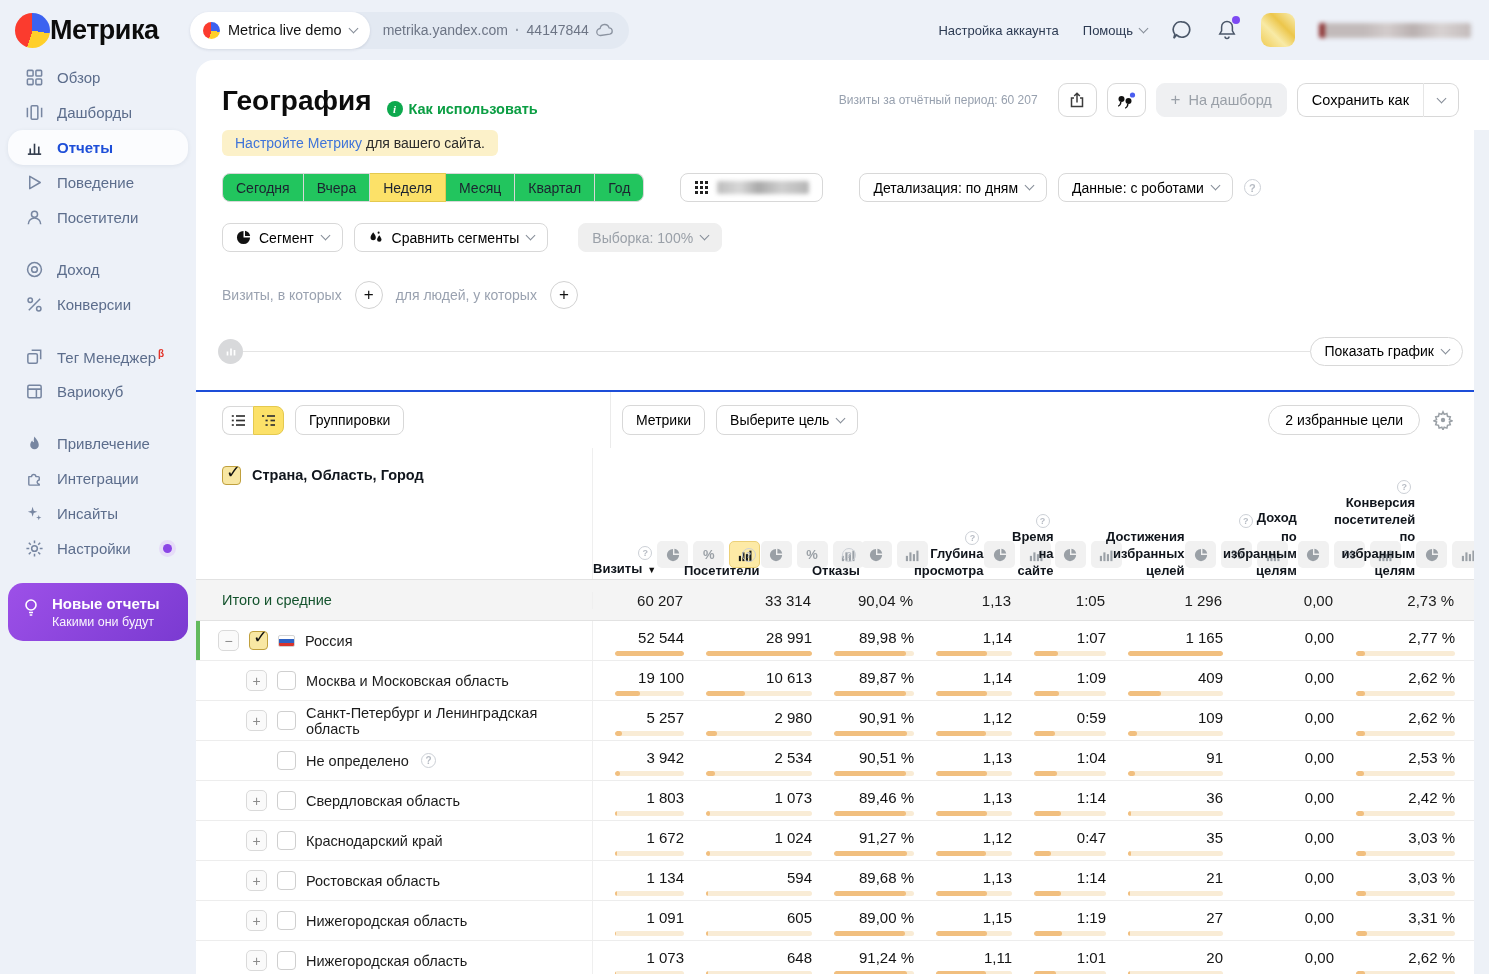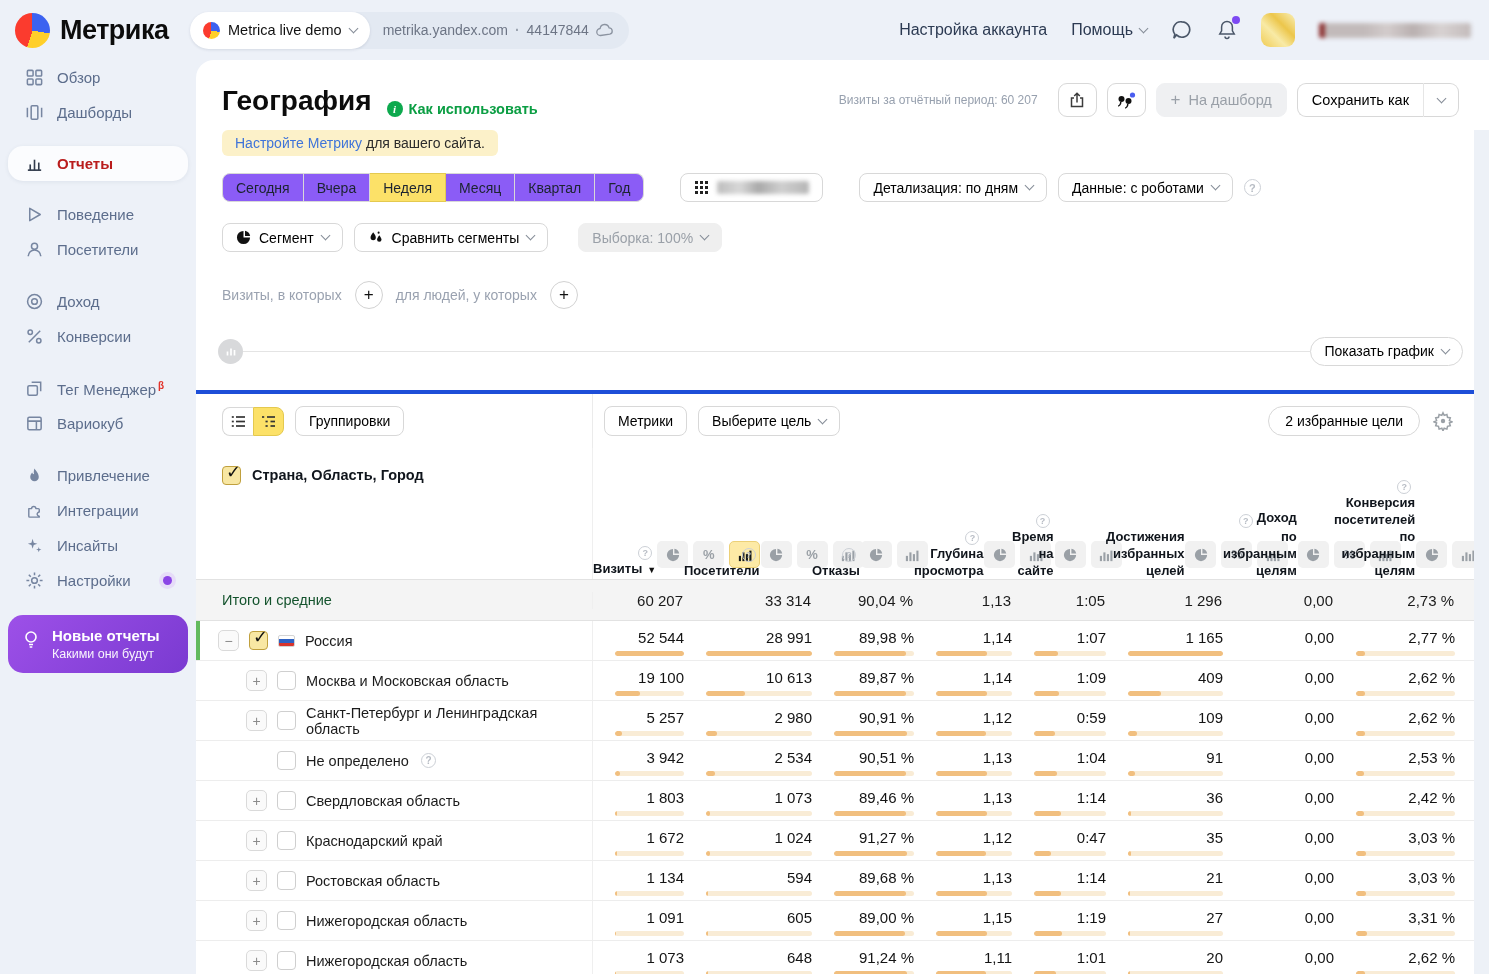--- a/index.html
+++ b/index.html
@@ -1,40 +1,40 @@
 <!DOCTYPE html>
 <html><head>
 <meta charset="utf-8">
 <style>
   *{box-sizing:border-box;margin:0;padding:0;}
   html,body{width:1489px;height:974px;overflow:hidden;}
   body{background:#edf1f8;font-family:"Liberation Sans","DejaVu Sans",sans-serif;color:#1c2430;}
   svg{display:block;}
   
   .topbar{position:absolute;top:0;left:0;width:1489px;height:60px;display:flex;align-items:center;}
-  .logo{display:flex;align-items:center;gap:10px;padding-left:15px;width:181px;}
+  .logo{display:flex;align-items:center;gap:0;padding-left:15px;width:181px;}
   .logo-circle{width:35px;height:35px;border-radius:50%;background:conic-gradient(#3c62f0 0 100deg,#ffcf29 100deg 198deg,#fb3b2e 198deg 360deg);}
   .logo-text{font-size:27px;font-weight:800;color:#0c0c0c;letter-spacing:-0.5px;}
   .counter-pill{height:37px;background:#e3e9f2;border-radius:19px;display:flex;align-items:center;margin-left:9px;}
   .counter-main{height:37px;background:#fff;border-radius:19px;box-shadow:0 1px 3px rgba(30,50,80,.12);padding:0 13px;display:flex;gap:8px;align-items:center;font-size:14.5px;color:#111;}
   .mini-logo{width:17px;height:17px;border-radius:50%;background:conic-gradient(#3c62f0 0 100deg,#ffcf29 100deg 198deg,#fb3b2e 198deg 360deg);}
   .counter-info{padding:0 15px 0 13px;color:#6d7585;font-size:14px;display:flex;gap:7px;align-items:center;}
   .dot-sep{color:#9aa2ae;font-weight:700;}
-  .top-right{margin-left:auto;display:flex;align-items:center;gap:24px;padding-right:18px;font-size:16px;color:#2c3a52;}
+  .top-right{margin-left:auto;display:flex;align-items:center;gap:24px;padding-right:18px;font-size:13px;color:#2c3a52;}
   .tr-link{display:flex;align-items:center;gap:7px;cursor:pointer;}
   .bell-wrap{position:relative;}
   .bell-dot{position:absolute;top:-3px;right:-3px;width:8px;height:8px;border-radius:50%;background:#7d49f3;}
   .avatar{width:34px;height:34px;border-radius:9px;background:linear-gradient(45deg,#f0cb52,#f8eaa6 38%,#ecc64b 64%,#f9f0ba);filter:blur(.4px);}
   .blur-name{height:15px;width:152px;border-radius:2px;background:linear-gradient(90deg,#8d3434 0 6px,#c2baba 6px 30%,#d3cccc 45%,#b9b0b0 62%,#d8d2d2 80%,#c3bbbb);filter:blur(2.2px);}
   .chev{display:inline-block;width:7px;height:7px;border-right:1.6px solid #858c97;border-bottom:1.6px solid #858c97;transform:rotate(45deg);margin-top:-4px;}
   
   .sidebar{position:absolute;top:60px;left:0;width:196px;}
   .side-item{display:flex;align-items:center;gap:13px;padding:8px 10px 8px 25px;font-size:15px;color:#5c6d8c;cursor:pointer;position:relative;}
   .side-item svg{width:19px;height:19px;flex:none;color:#7786a1;}
-  .side-item.active{background:#fbfcfe;border-radius:15px;margin:16px 8px;padding-left:17px;color:#b91c1c;box-shadow:0 1px 4px rgba(40,60,90,.08);font-weight:600;text-align:right;}
+  .side-item.active{background:#fbfcfe;border-radius:15px;margin:0 8px;padding-left:17px;color:#1d4ed8;box-shadow:0 1px 4px rgba(40,60,90,.08);font-weight:600;text-align:right;}
   .side-item.active svg{color:#323c4d;}
   .beta{color:#e2342b;font-size:10px;vertical-align:super;margin-left:2px;font-weight:700;}
   .side-gap{height:17px;}
   .side-dot{margin-left:auto;margin-right:14px;width:9px;height:9px;border-radius:50%;background:#8b45e6;box-shadow:0 0 0 4px #e6dcf8;}
   .promo{margin:17px 8px 0;background:linear-gradient(135deg,#9d50e8,#7a3ad1);border-radius:15px;padding:12px 13px;display:flex;gap:11px;color:#fff;align-items:flex-start;cursor:pointer;}
   .promo svg{width:20px;height:20px;flex:none;margin-top:2px;color:#fff;}
   .promo-title{font-weight:700;font-size:15px;}
   .promo-sub{font-size:12.5px;margin-top:3px;opacity:.95;}
   
   .card{position:absolute;left:196px;top:60px;width:1293px;height:914px;background:#fff;border-top-left-radius:18px;}
@@ -51,35 +51,35 @@
   .save-split{display:flex;}
   .save-main{border-radius:9px 0 0 9px;border-right:none;}
   .save-chev{width:36px;border:1px solid #d8d8d8;border-left:1px solid #e6e6e6;border-radius:0 9px 9px 0;background:#fff;display:flex;align-items:center;justify-content:center;cursor:pointer;}
   .notice{margin:13px 26px 0;display:inline-block;background:#fcf1c9;border-radius:6px;padding:5px 13px;font-size:14px;color:#2b2b2b;width:fit-content;}
   .notice .lnk{color:#3f74d9;cursor:pointer;}
   .frow{display:flex;align-items:center;gap:11px;padding:0 26px;}
   .frow1{margin-top:17px;}
   .frow2{margin-top:21px;}
   .frow3{margin-top:29px;color:#9aa2b0;font-size:14px;gap:13px;}
   .seg{display:flex;}
-  .seg .tab{height:29px;padding:0 13px;border:1px solid #d8d8d8;border-left-width:0;background:#8b5cf6;font-size:14px;display:flex;align-items:center;cursor:pointer;}
+  .seg .tab{height:29px;padding:0 13px;border:1px solid #d8d8d8;border-left-width:0;background:#22c55e;font-size:14px;display:flex;align-items:center;cursor:pointer;}
   .seg .tab:first-child{border-left-width:1px;border-radius:8px 0 0 8px;}
   .seg .tab:last-child{border-radius:0 8px 8px 0;}
   .seg .tab.active{background:#fce168;border-color:#e4c94f;}
   .fbtn{height:29px;border:1px solid #d8d8d8;border-radius:8px;background:#fff;padding:0 13px;font-size:14px;display:flex;align-items:center;gap:8px;cursor:pointer;white-space:nowrap;}
   .fbtn.disabled{background:#efefef;border-color:#efefef;color:#9aa0a8;}
   .blur-strip{height:13px;width:92px;border-radius:2px;background:linear-gradient(90deg,#bdbdbd,#d8d8d8 25%,#a9a9a9 45%,#cfcfcf 70%,#b5b5b5);filter:blur(2px);}
   .qcircle{width:17px;height:17px;border-radius:50%;border:1.5px solid #ccd0d6;color:#b7bcc4;font-size:11px;font-weight:700;display:inline-flex;align-items:center;justify-content:center;flex:none;}
   .plus-btn{width:28px;height:28px;border-radius:50%;border:1px solid #d2d2d2;background:#fff;color:#111;font-size:17px;display:flex;align-items:center;justify-content:center;cursor:pointer;}
   .chart-row{margin-top:27px;padding:0 26px 0 22px;display:flex;align-items:center;height:30px;}
   .chart-handle{width:25px;height:25px;border-radius:50%;background:#d8d9db;display:flex;align-items:center;justify-content:center;cursor:pointer;flex:none;}
   .chart-line{flex:1;height:1px;background:#e4e4e4;}
   .show-chart{border:1px solid #d8d8d8;border-radius:16px;height:29px;padding:0 13px;font-size:14px;display:flex;align-items:center;gap:8px;background:#fff;cursor:pointer;flex:none;}
   
-  .controls{margin-top:24px;border-top:4px solid #1d4ed8;display:flex;align-items:stretch;height:58px;}
+  .controls{margin-top:24px;border-top:2px solid #1d4ed8;display:flex;align-items:stretch;height:58px;gap:18px;}
   .ctrl-left{width:396px;display:flex;gap:11px;align-items:center;padding-left:26px;}
   .ctrl-mid{display:flex;gap:11px;align-items:center;border-left:1px solid #ebebeb;padding-left:11px;}
   .ctrl-right{margin-left:auto;display:flex;align-items:center;gap:13px;padding-right:36px;}
   .vt-group{display:flex;}
   .vt{width:31px;height:29px;border:1px solid #d8d8d8;background:#fff;display:flex;align-items:center;justify-content:center;cursor:pointer;color:#3a3a3a;}
   .vt:first-child{border-radius:8px 0 0 8px;border-right-width:0;}
   .vt:last-child{border-radius:0 8px 8px 0;}
   .vt.active{background:#fce168;border-color:#e4c94f;}
   .pill-btn{border:1px solid #d8d8d8;border-radius:16px;height:30px;padding:0 16px;font-size:14px;background:#fff;display:flex;align-items:center;cursor:pointer;}
   .gear{color:#9aa0a6;cursor:pointer;}

